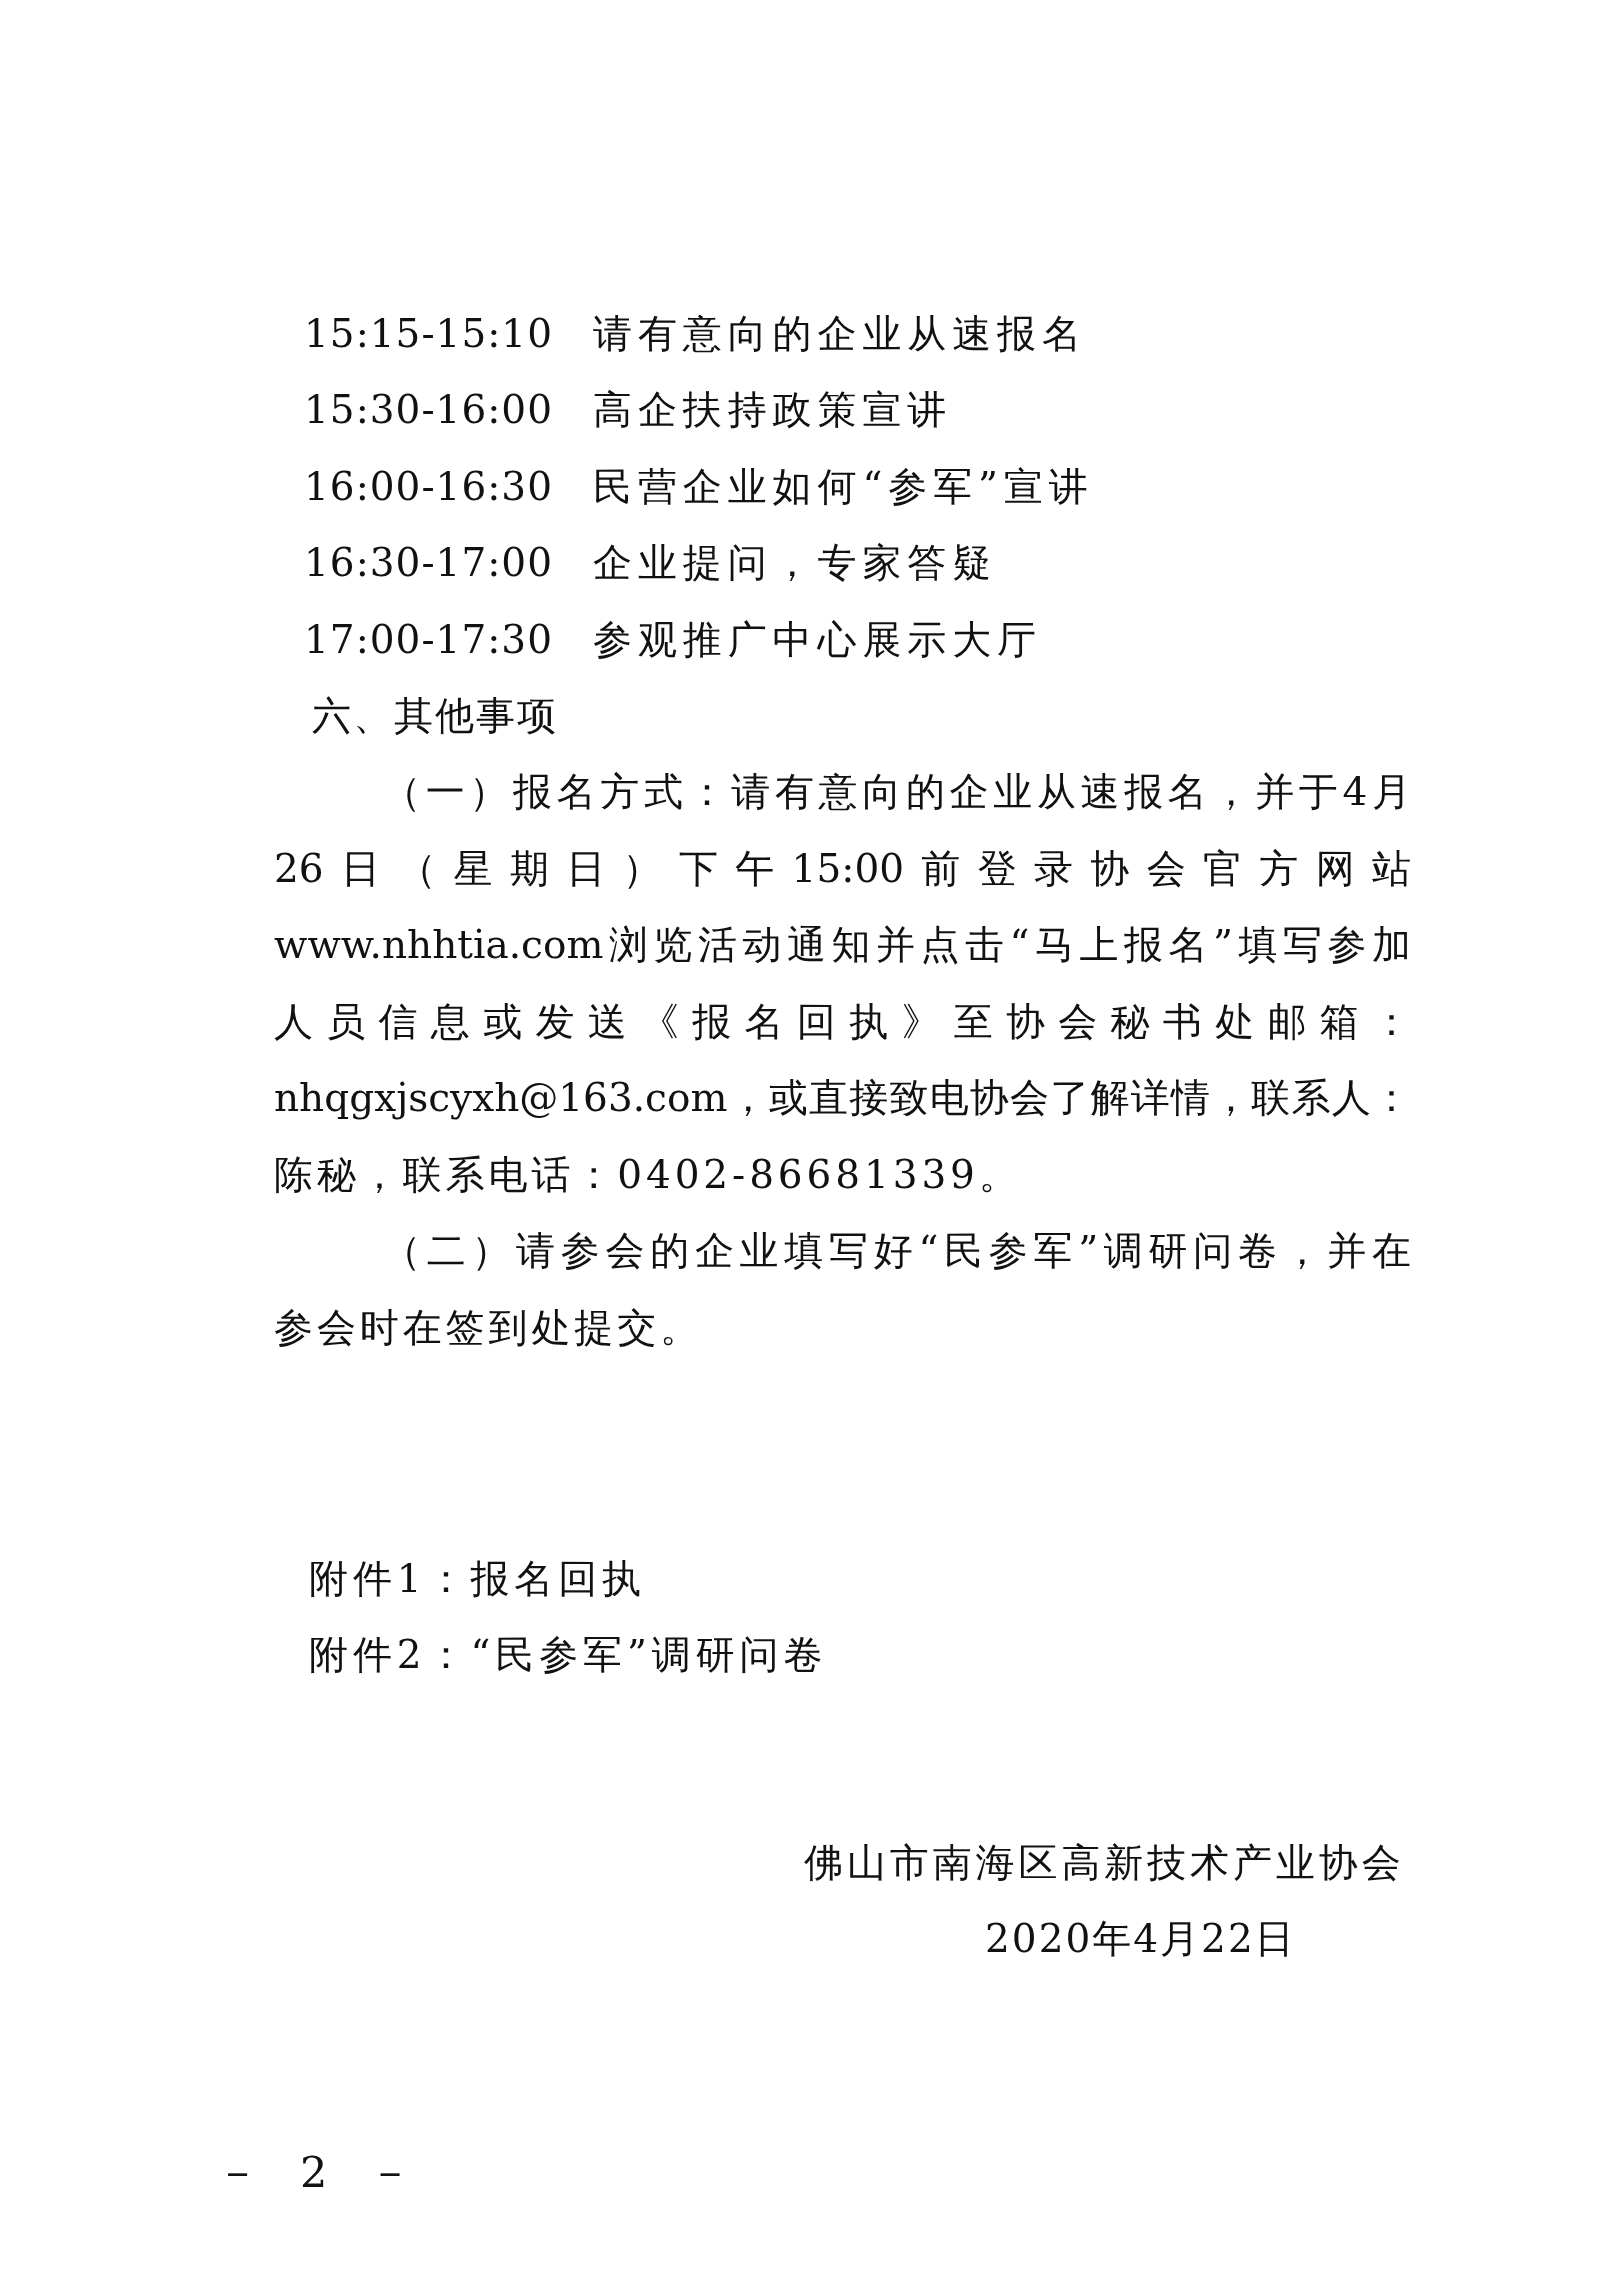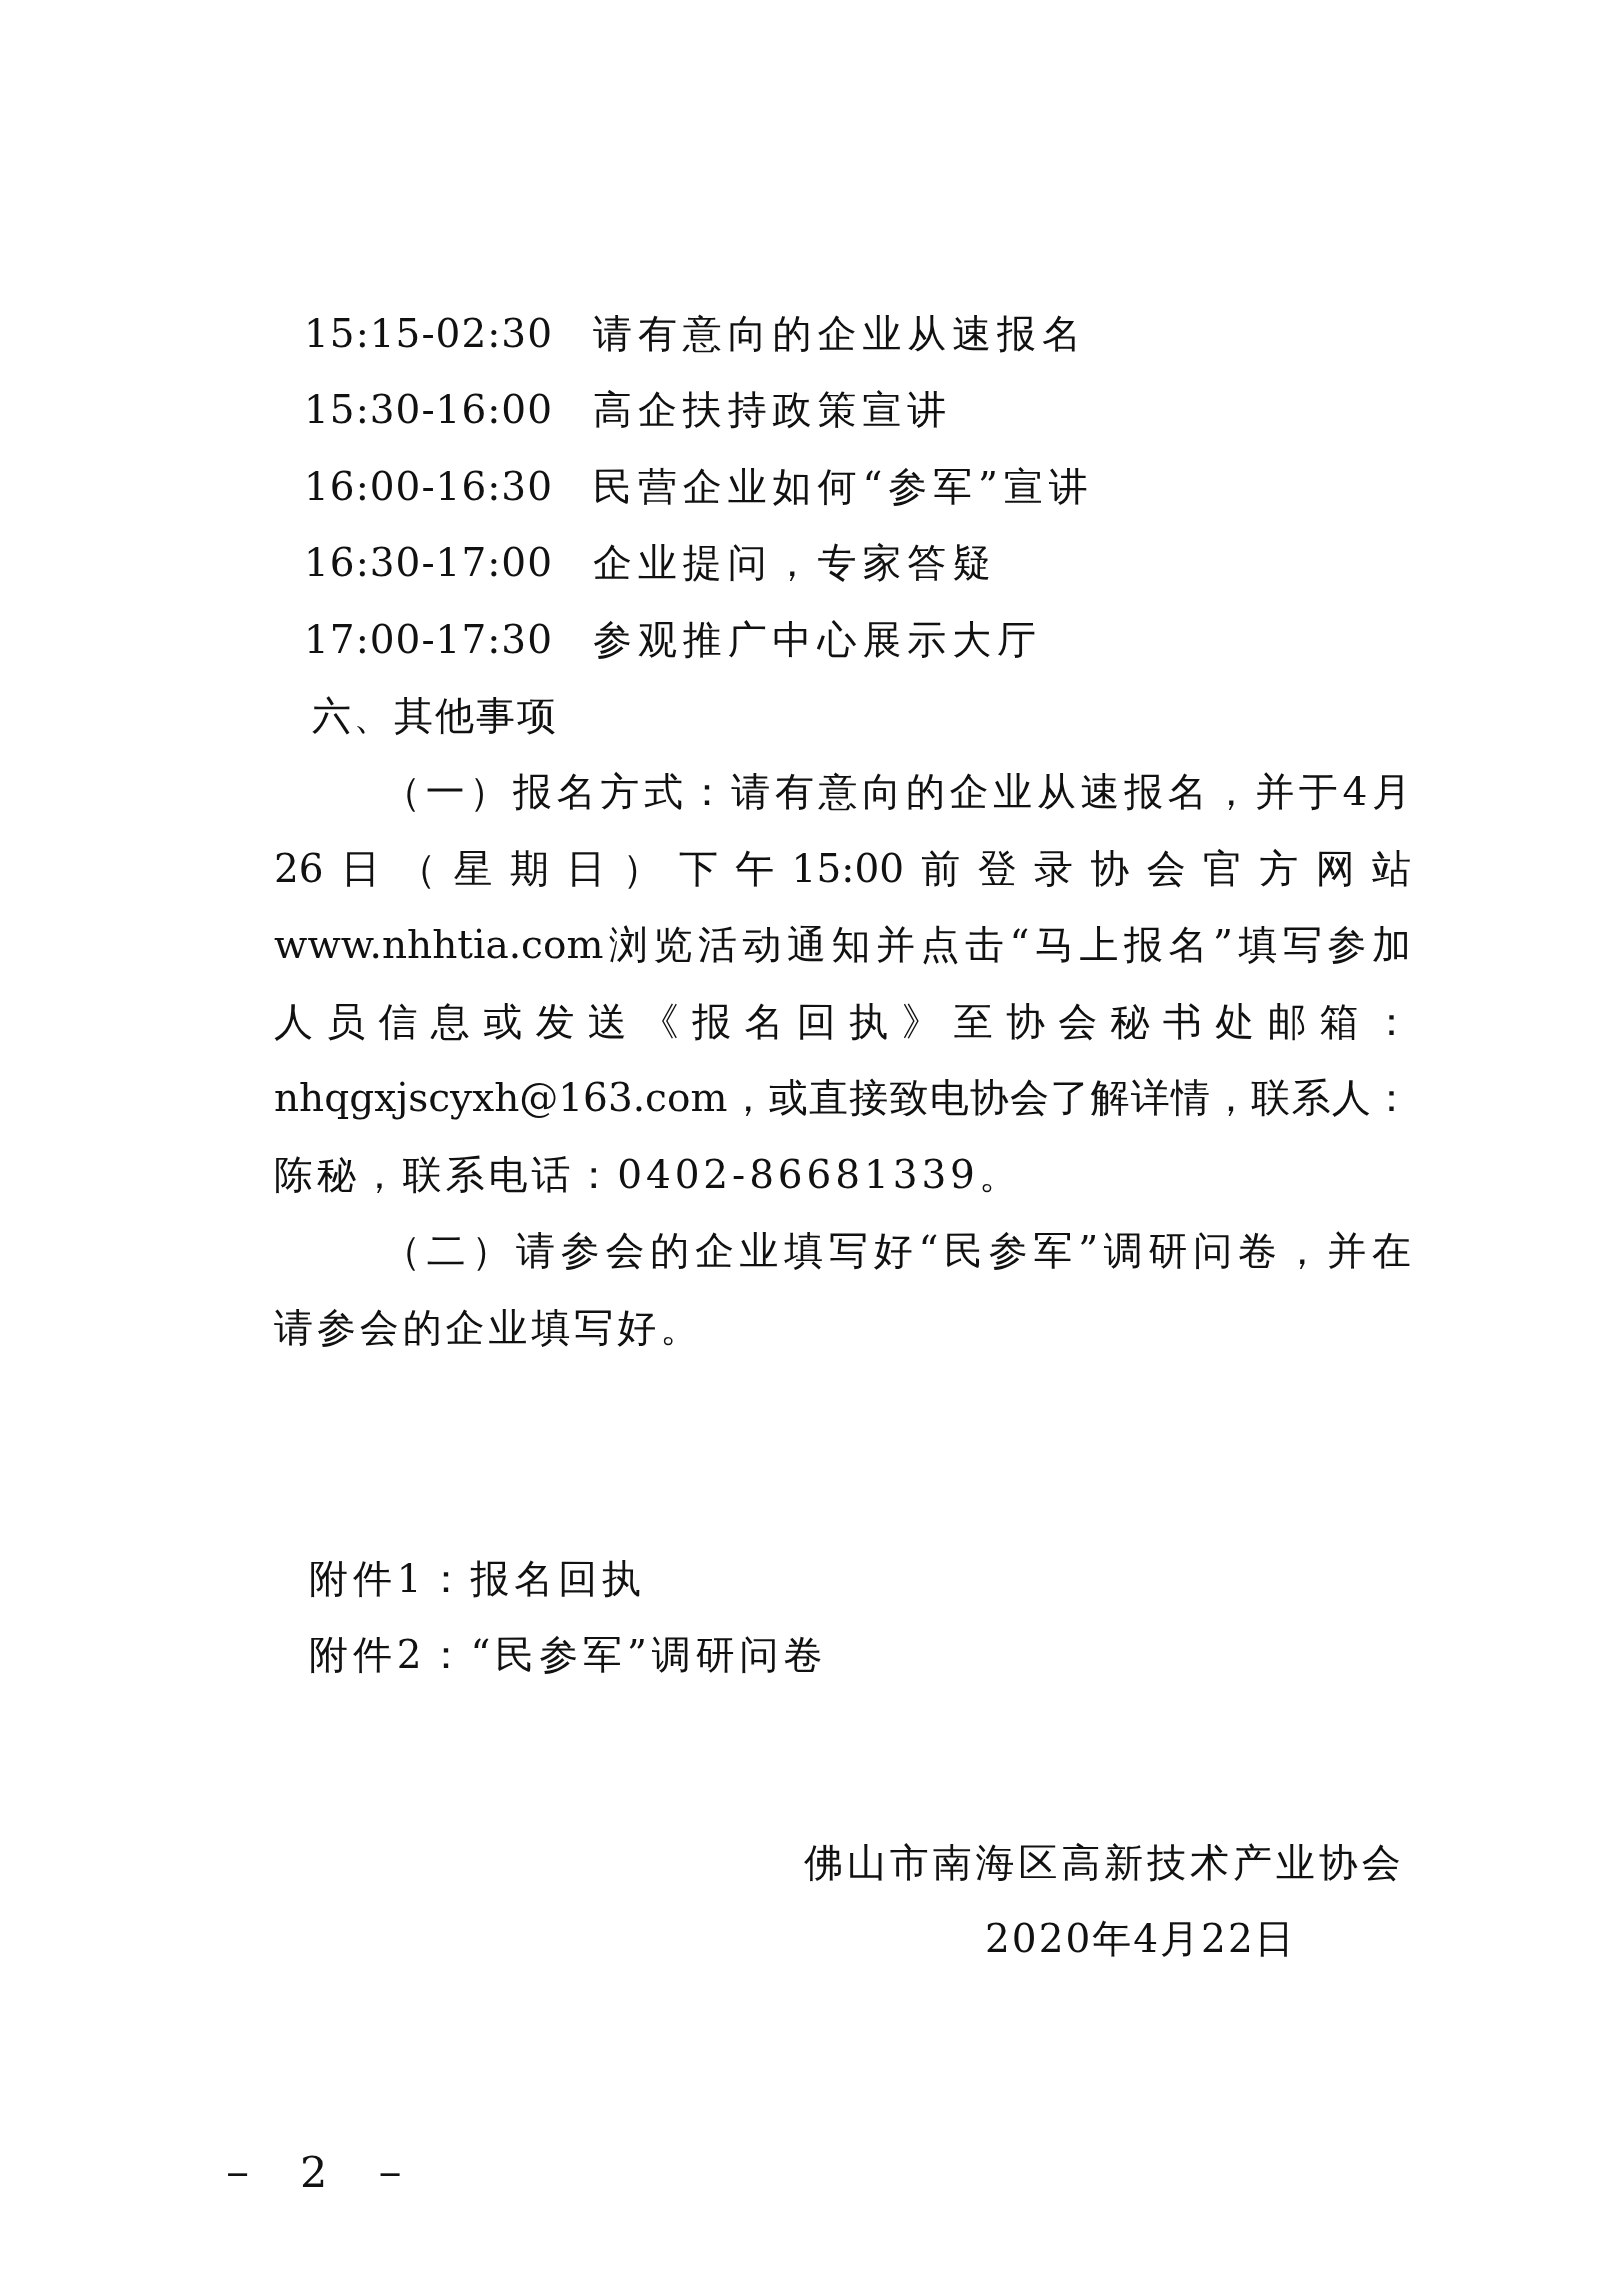--- a/index.html
+++ b/index.html
@@ -14,21 +14,21 @@
   .indent { left: 382px; width: 1029px; }
   .attach { left: 309px; letter-spacing: 4.9px; margin-top: 20px; }
   .sign { left: 804px; letter-spacing: 3.9px; }
   .date { left: 985px; letter-spacing: 2px; }
   .pageno { left: 216px; font-size: 43px; letter-spacing: 13.7px; }
 </style>
 </head>
 <body>
 
 <div>
-  <div class="line time" style="top:308px">15:15-02:30</div>
+  <div class="line time" style="top:308px">15:15-15:10</div>
   <div class="line desc" style="top:308px">请有意向的企业从速报名</div>
 
   <div class="line time" style="top:384px">15:30-16:00</div>
   <div class="line desc" style="top:384px">高企扶持政策宣讲</div>
 
   <div class="line time" style="top:461px">16:00-16:30</div>
   <div class="line desc" style="top:461px">民营企业如何“参军”宣讲</div>
 
   <div class="line time" style="top:537px">16:30-17:00</div>
   <div class="line desc" style="top:537px">企业提问，专家答疑</div>
@@ -43,21 +43,21 @@
   <div class="line para indent" style="top:766px">（一）报名方式：请有意向的企业从速报名，并于4月</div>
   <div class="line para" style="top:843px">26日（星期日）下午15:00前登录协会官方网站</div>
   <div class="line para" style="top:919px">www.nhhtia.com浏览活动通知并点击“马上报名”填写参加</div>
   <div class="line para" style="top:996px">人员信息或发送《报名回执》至协会秘书处邮箱：</div>
   <div class="line para" style="top:1072px">nhqgxjscyxh@163.com，或直接致电协会了解详情，联系人：</div>
   <div class="line para last" style="top:1149px">陈秘，联系电话：0402-86681339。</div>
 </div>
 
 <div>
   <div class="line para indent" style="top:1225px">（二）请参会的企业填写好“民参军”调研问卷，并在</div>
-  <div class="line para last" style="top:1302px">请参会的企业填写好。</div>
+  <div class="line para last" style="top:1302px">参会时在签到处提交。</div>
 </div>
 
 <div>
   <div class="line attach" style="top:1533px">附件1：报名回执</div>
   <div class="line attach" style="top:1609px">附件2：“民参军”调研问卷</div>
 </div>
 
 <div class="line sign" style="top:1837px">佛山市南海区高新技术产业协会</div>
 <div class="line date" style="top:1913px">2020年4月22日</div>
 

